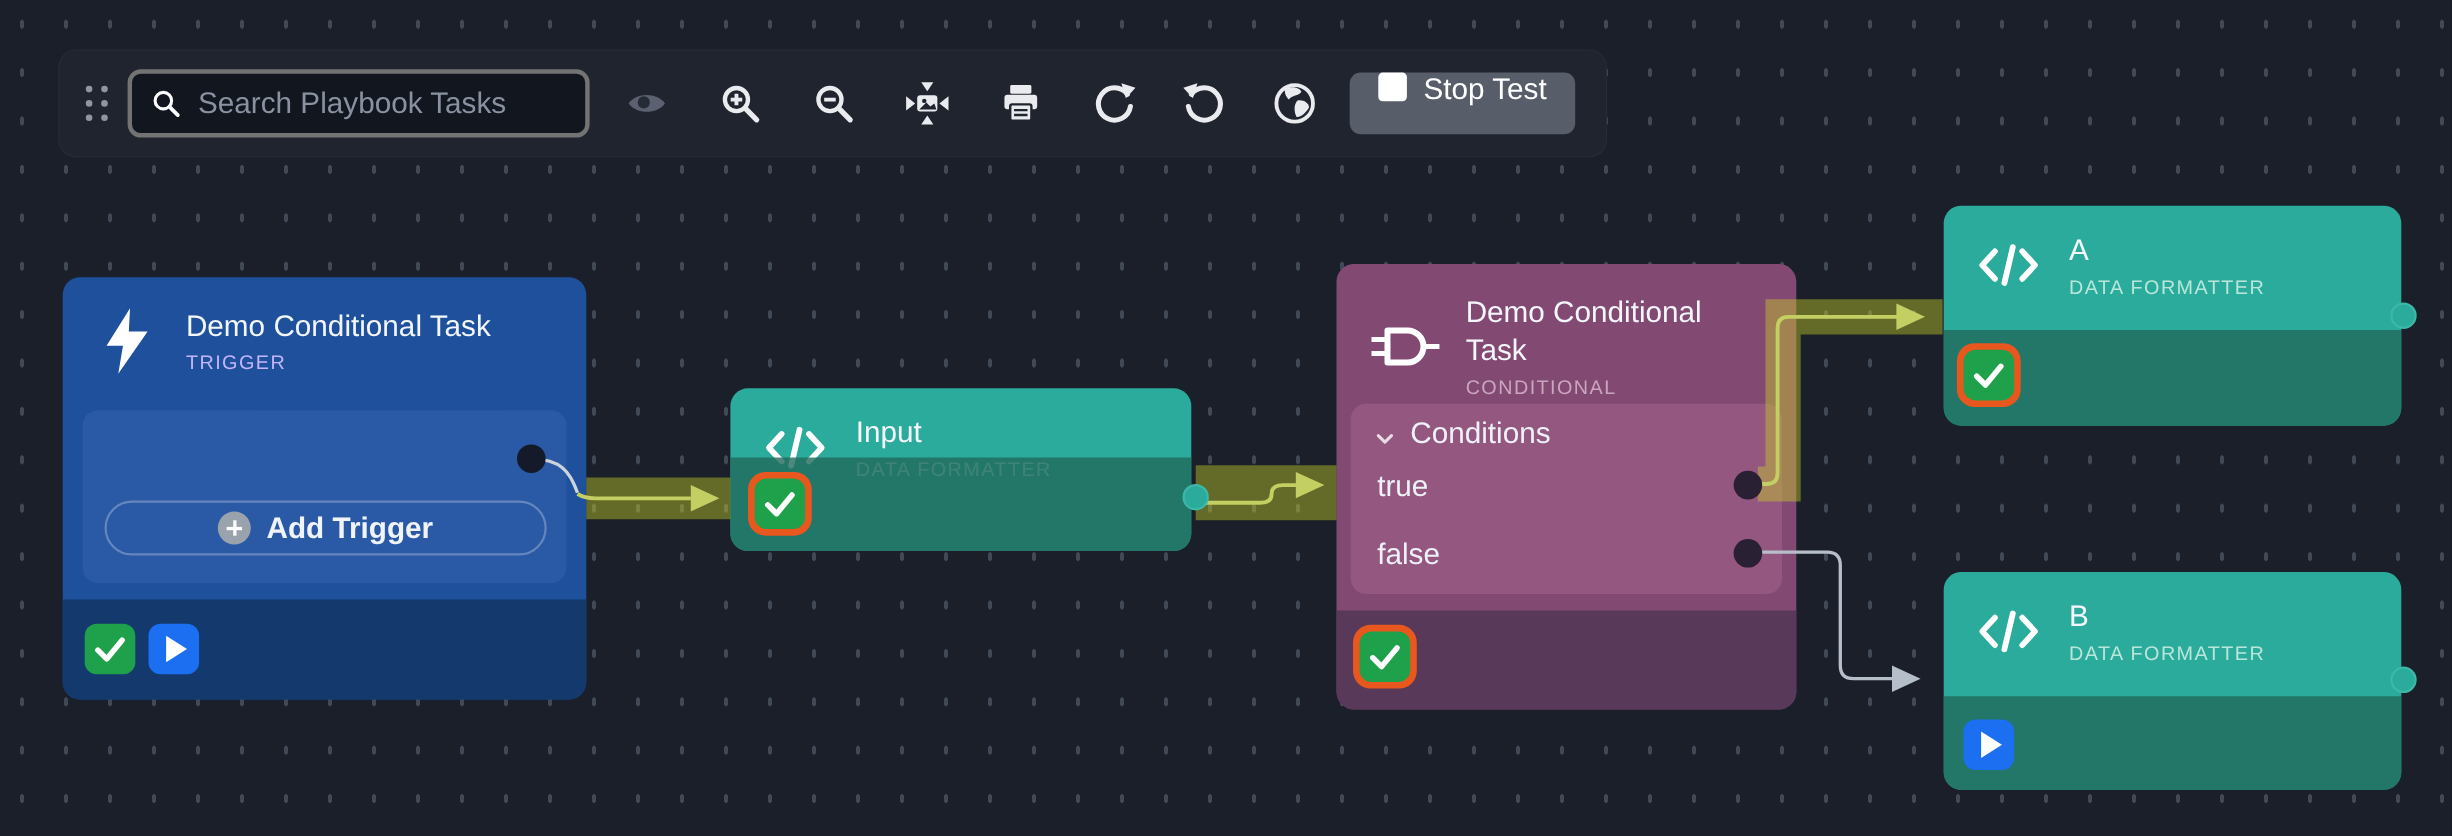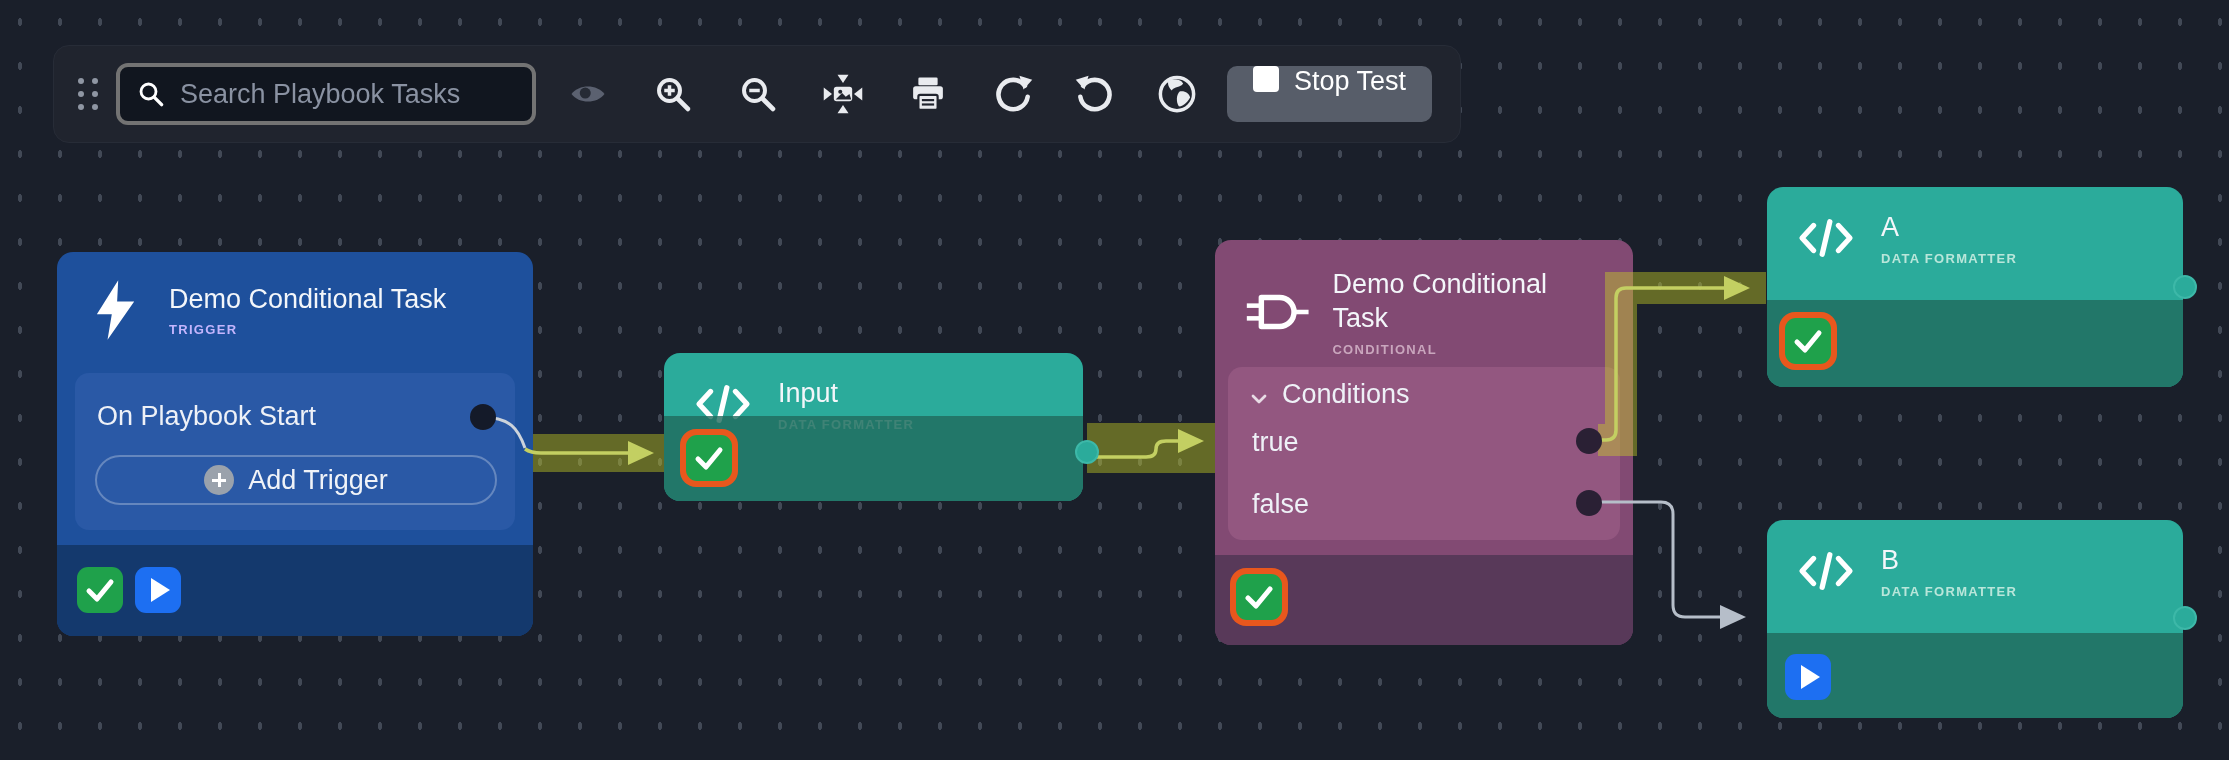--- a/index.html
+++ b/index.html
@@ -42,21 +42,21 @@
   .stop-btn .sq { width:26px; height:26px; background:#ffffff; border-radius:4px; }
   .stop-btn span { color:#ffffff; font-size:27px; }
 
   
   .node { position:absolute; border-radius:16px; z-index:2; }
   .node-blue { background:#1e509c; }
   .node-teal { background:#2bab9b; }
   .node-purple { background:#824a73; }
   .nhead { display:flex; align-items:center; padding:26px 26px 0 30px; gap:26px; }
   .ntitle { color:#f3f6fa; font-size:27px; line-height:1.25; }
-  .nsub { font-size:13px; font-weight:bold; letter-spacing:1.3px; margin-top:6px; }
+  .nsub { font-size:18px; font-weight:normal; letter-spacing:1.3px; margin-top:6px; }
   .sub-blue { color:#c4b5fd; }
   .sub-teal { color:#b9e6da; }
   .sub-purple { color:#c9a6bd; }
   .nfoot { position:absolute; left:0; right:0; bottom:0; border-radius:0 0 16px 16px; display:flex; align-items:flex-start; }
   .foot-blue { background:rgba(18,51,97,0.8); }
   .foot-teal { background:rgba(32,106,92,0.8); }
   .foot-purple { background:rgba(77,52,82,0.8); }
 
   .inner-panel { position:absolute; border-radius:14px; }
   .panel-blue { background:#2a59a6; }
@@ -65,21 +65,21 @@
   .row-label { color:#eef1f7; font-size:27px; position:absolute; }
 
   .pill-btn {
     position:absolute; border:2px solid rgba(255,255,255,0.28); background:transparent;
     border-radius:26px; display:flex; align-items:center; justify-content:center; gap:14px; cursor:pointer;
   }
   .pill-btn .plus { width:30px; height:30px; border-radius:50%; background:#9aa2ac; position:relative; }
   .pill-btn .plus::before, .pill-btn .plus::after { content:""; position:absolute; background:#ffffff; }
   .pill-btn .plus::before { left:8px; right:8px; top:13.5px; height:3px; }
   .pill-btn .plus::after { top:8px; bottom:8px; left:13.5px; width:3px; }
-  .pill-btn span { color:#f0f3f8; font-size:27px; }
+  .pill-btn span { color:#f0f3f8; font-size:27px;font-weight:bold; }
 
   .sbtn {
     width:46px; height:46px; border:none; border-radius:11px; cursor:pointer;
     display:flex; align-items:center; justify-content:center;
   }
   .sbtn.green { background:#1fa14b; }
   .sbtn.blue  { background:#1d6ff2; }
   .ring { display:inline-block; padding:6px; border-radius:16px; background:#e8571d; line-height:0; }
 
   .conditions-chevron { display:inline-block; margin-right:12px; }
@@ -186,21 +186,20 @@
       <svg width="56" height="64" viewBox="0 0 48 60">
         <polygon points="27,2 7,34 21,34 17,58 42,22 26,22" fill="#ffffff"></polygon>
       </svg>
       <div>
         <div class="ntitle">Demo Conditional Task</div>
         <div class="nsub sub-blue">TRIGGER</div>
       </div>
     </div>
 
     <div class="inner-panel panel-blue" style="left:18px; top:121px; width:440px; height:157px;">
-      <div class="row-label" style="left:22px; top:28px;">On Playbook Start</div>
 
       <button class="pill-btn" style="left:20px; top:82px; width:402px; height:50px;">
         <span class="plus"></span>
         <span>Add Trigger</span>
       </button>
     </div>
 
     <div class="nfoot foot-blue" style="height:91px; padding:22px 0 0 20px; gap:12px;">
       <button class="sbtn green">
         <svg width="46" height="46" viewBox="0 0 46 46">

